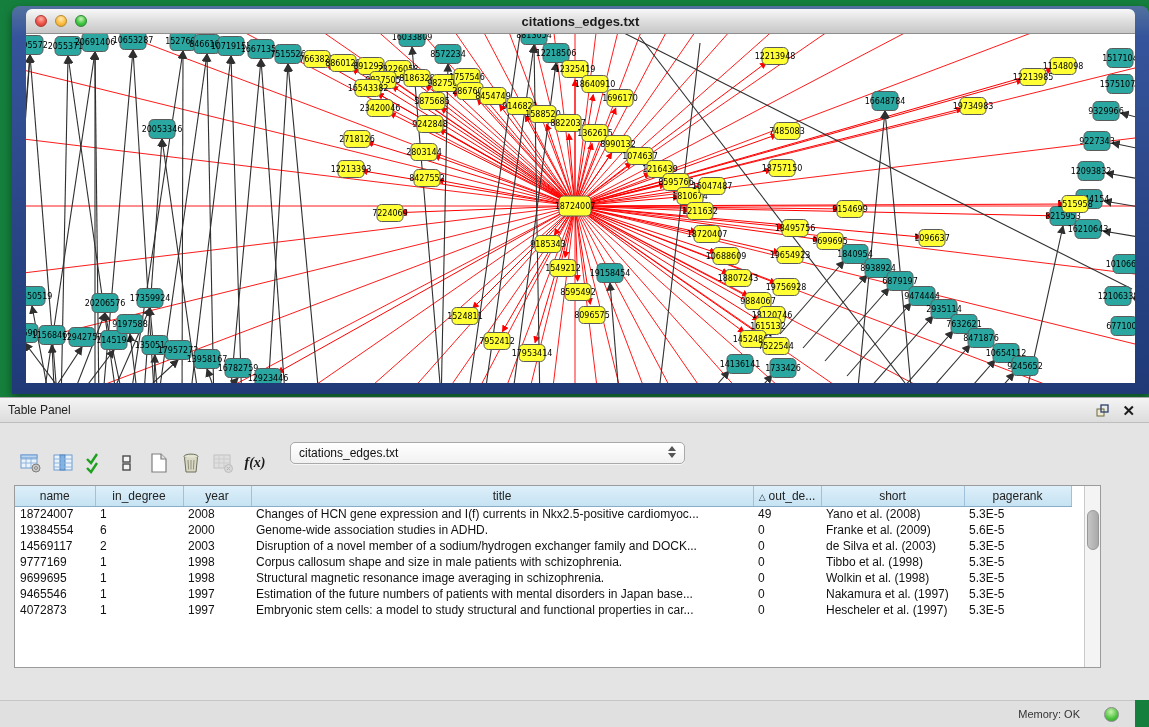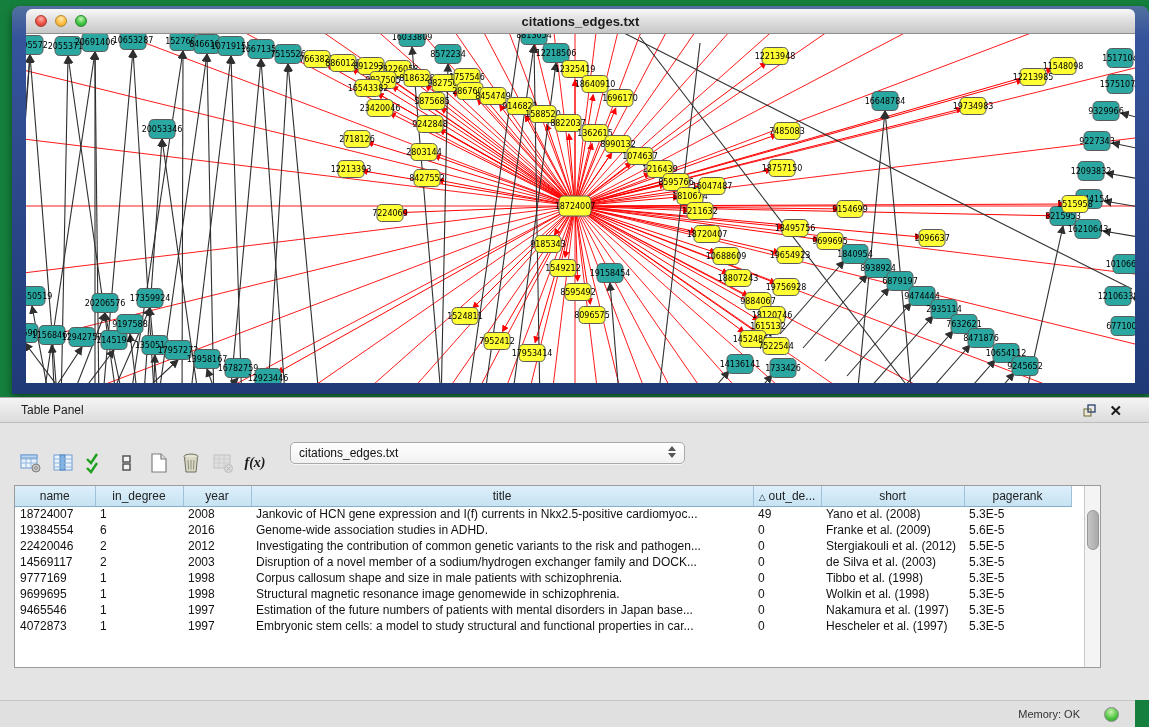--- a/index.html
+++ b/index.html
@@ -18,21 +18,21 @@
   .light{width:12px;height:12px;border-radius:50%;box-sizing:border-box;}
   .light.red{background:radial-gradient(circle at 50% 30%,#ffb0a5,#ef5349 55%,#c2342c);border:1px solid #ad3b33;}
   .light.yellow{background:radial-gradient(circle at 50% 30%,#ffe9b0,#fdbd41 55%,#d69a28);border:1px solid #b58b2d;}
   .light.green{background:radial-gradient(circle at 50% 30%,#c8f2b4,#3ec643 55%,#2a9a31);border:1px solid #2f8a35;}
   .net-canvas{position:relative;width:100%;height:349px;background:#ffffff;overflow:hidden;}
   .net-canvas svg{position:absolute;left:0;top:0;}
 
   
   .table-panel{position:absolute;left:0;top:397px;width:1149px;height:303px;background:#e4e4e4;}
   .panel-header{height:26px;background:linear-gradient(#f4f4f4,#dcdcdc);border-top:1px solid #a8a8a8;
-    border-bottom:1px solid #bdbdbd;display:flex;align-items:center;padding:0 21px;box-sizing:border-box;}
+    border-bottom:1px solid #bdbdbd;display:flex;align-items:center;padding:0 8px;box-sizing:border-box;}
   .panel-header .ph-title{font-size:12px;color:#222;}
   .ph-spacer{flex:1;}
   .ph-btn{background:transparent;border:none;padding:0 6px;cursor:default;display:flex;align-items:center;}
   .ph-close{font-size:15px;font-weight:bold;color:#1a1a1a;line-height:1;}
 
   .toolbar{position:absolute;left:0;top:36px;width:100%;height:40px;display:flex;align-items:center;padding-left:18px;box-sizing:border-box;gap:6px;}
   .tool{width:26px;height:28px;border:none;background:transparent;display:flex;align-items:center;justify-content:center;padding:0;margin-top:20px;}
   .tool.disabled{opacity:.5;}
   .fx-glyph{font-family:"Liberation Serif",serif;font-style:italic;font-size:14px;font-weight:bold;color:#1a1a1a;}
   .combo{margin-left:16px;width:395px;height:22px;box-sizing:border-box;border:1px solid #a9a9a9;border-radius:5px;
@@ -831,42 +831,33 @@
               <th><span class="sort-glyph">△</span><span>out_de...</span></th>
               <th><span>short</span></th>
               <th><span>pagerank</span></th>
             </tr>
           </thead>
           <tbody>
             <tr>
               <td>18724007</td>
               <td>1</td>
               <td>2008</td>
-              <td>Jankovic of HCN gene expression and I(f) currents in Nkx2.5-positive cardiomyoc...</td>
+              <td>Changes of HCN gene expression and I(f) currents in Nkx2.5-positive cardiomyoc...</td>
               <td>49</td>
               <td>Yano et al. (2008)</td>
               <td>5.3E-5</td>
             </tr>
             <tr>
               <td>19384554</td>
               <td>6</td>
-              <td>2016</td>
+              <td>2000</td>
               <td>Genome-wide association studies in ADHD.</td>
               <td>0</td>
               <td>Franke et al. (2009)</td>
               <td>5.6E-5</td>
-            </tr>
-            <tr>
-              <td>22420046</td>
-              <td>2</td>
-              <td>2012</td>
-              <td>Investigating the contribution of common genetic variants to the risk and pathogen...</td>
-              <td>0</td>
-              <td>Stergiakouli et al. (2012)</td>
-              <td>5.5E-5</td>
             </tr>
             <tr>
               <td>14569117</td>
               <td>2</td>
               <td>2003</td>
               <td>Disruption of a novel member of a sodium/hydrogen exchanger family and DOCK...</td>
               <td>0</td>
               <td>de Silva et al. (2003)</td>
               <td>5.3E-5</td>
             </tr>
@@ -876,21 +867,21 @@
               <td>1998</td>
               <td>Corpus callosum shape and size in male patients with schizophrenia.</td>
               <td>0</td>
               <td>Tibbo et al. (1998)</td>
               <td>5.3E-5</td>
             </tr>
             <tr>
               <td>9699695</td>
               <td>1</td>
               <td>1998</td>
-              <td>Structural magnetic resonance image genomewide in schizophrenia.</td>
+              <td>Structural magnetic resonance image averaging in schizophrenia.</td>
               <td>0</td>
               <td>Wolkin et al. (1998)</td>
               <td>5.3E-5</td>
             </tr>
             <tr>
               <td>9465546</td>
               <td>1</td>
               <td>1997</td>
               <td>Estimation of the future numbers of patients with mental disorders in Japan base...</td>
               <td>0</td>

